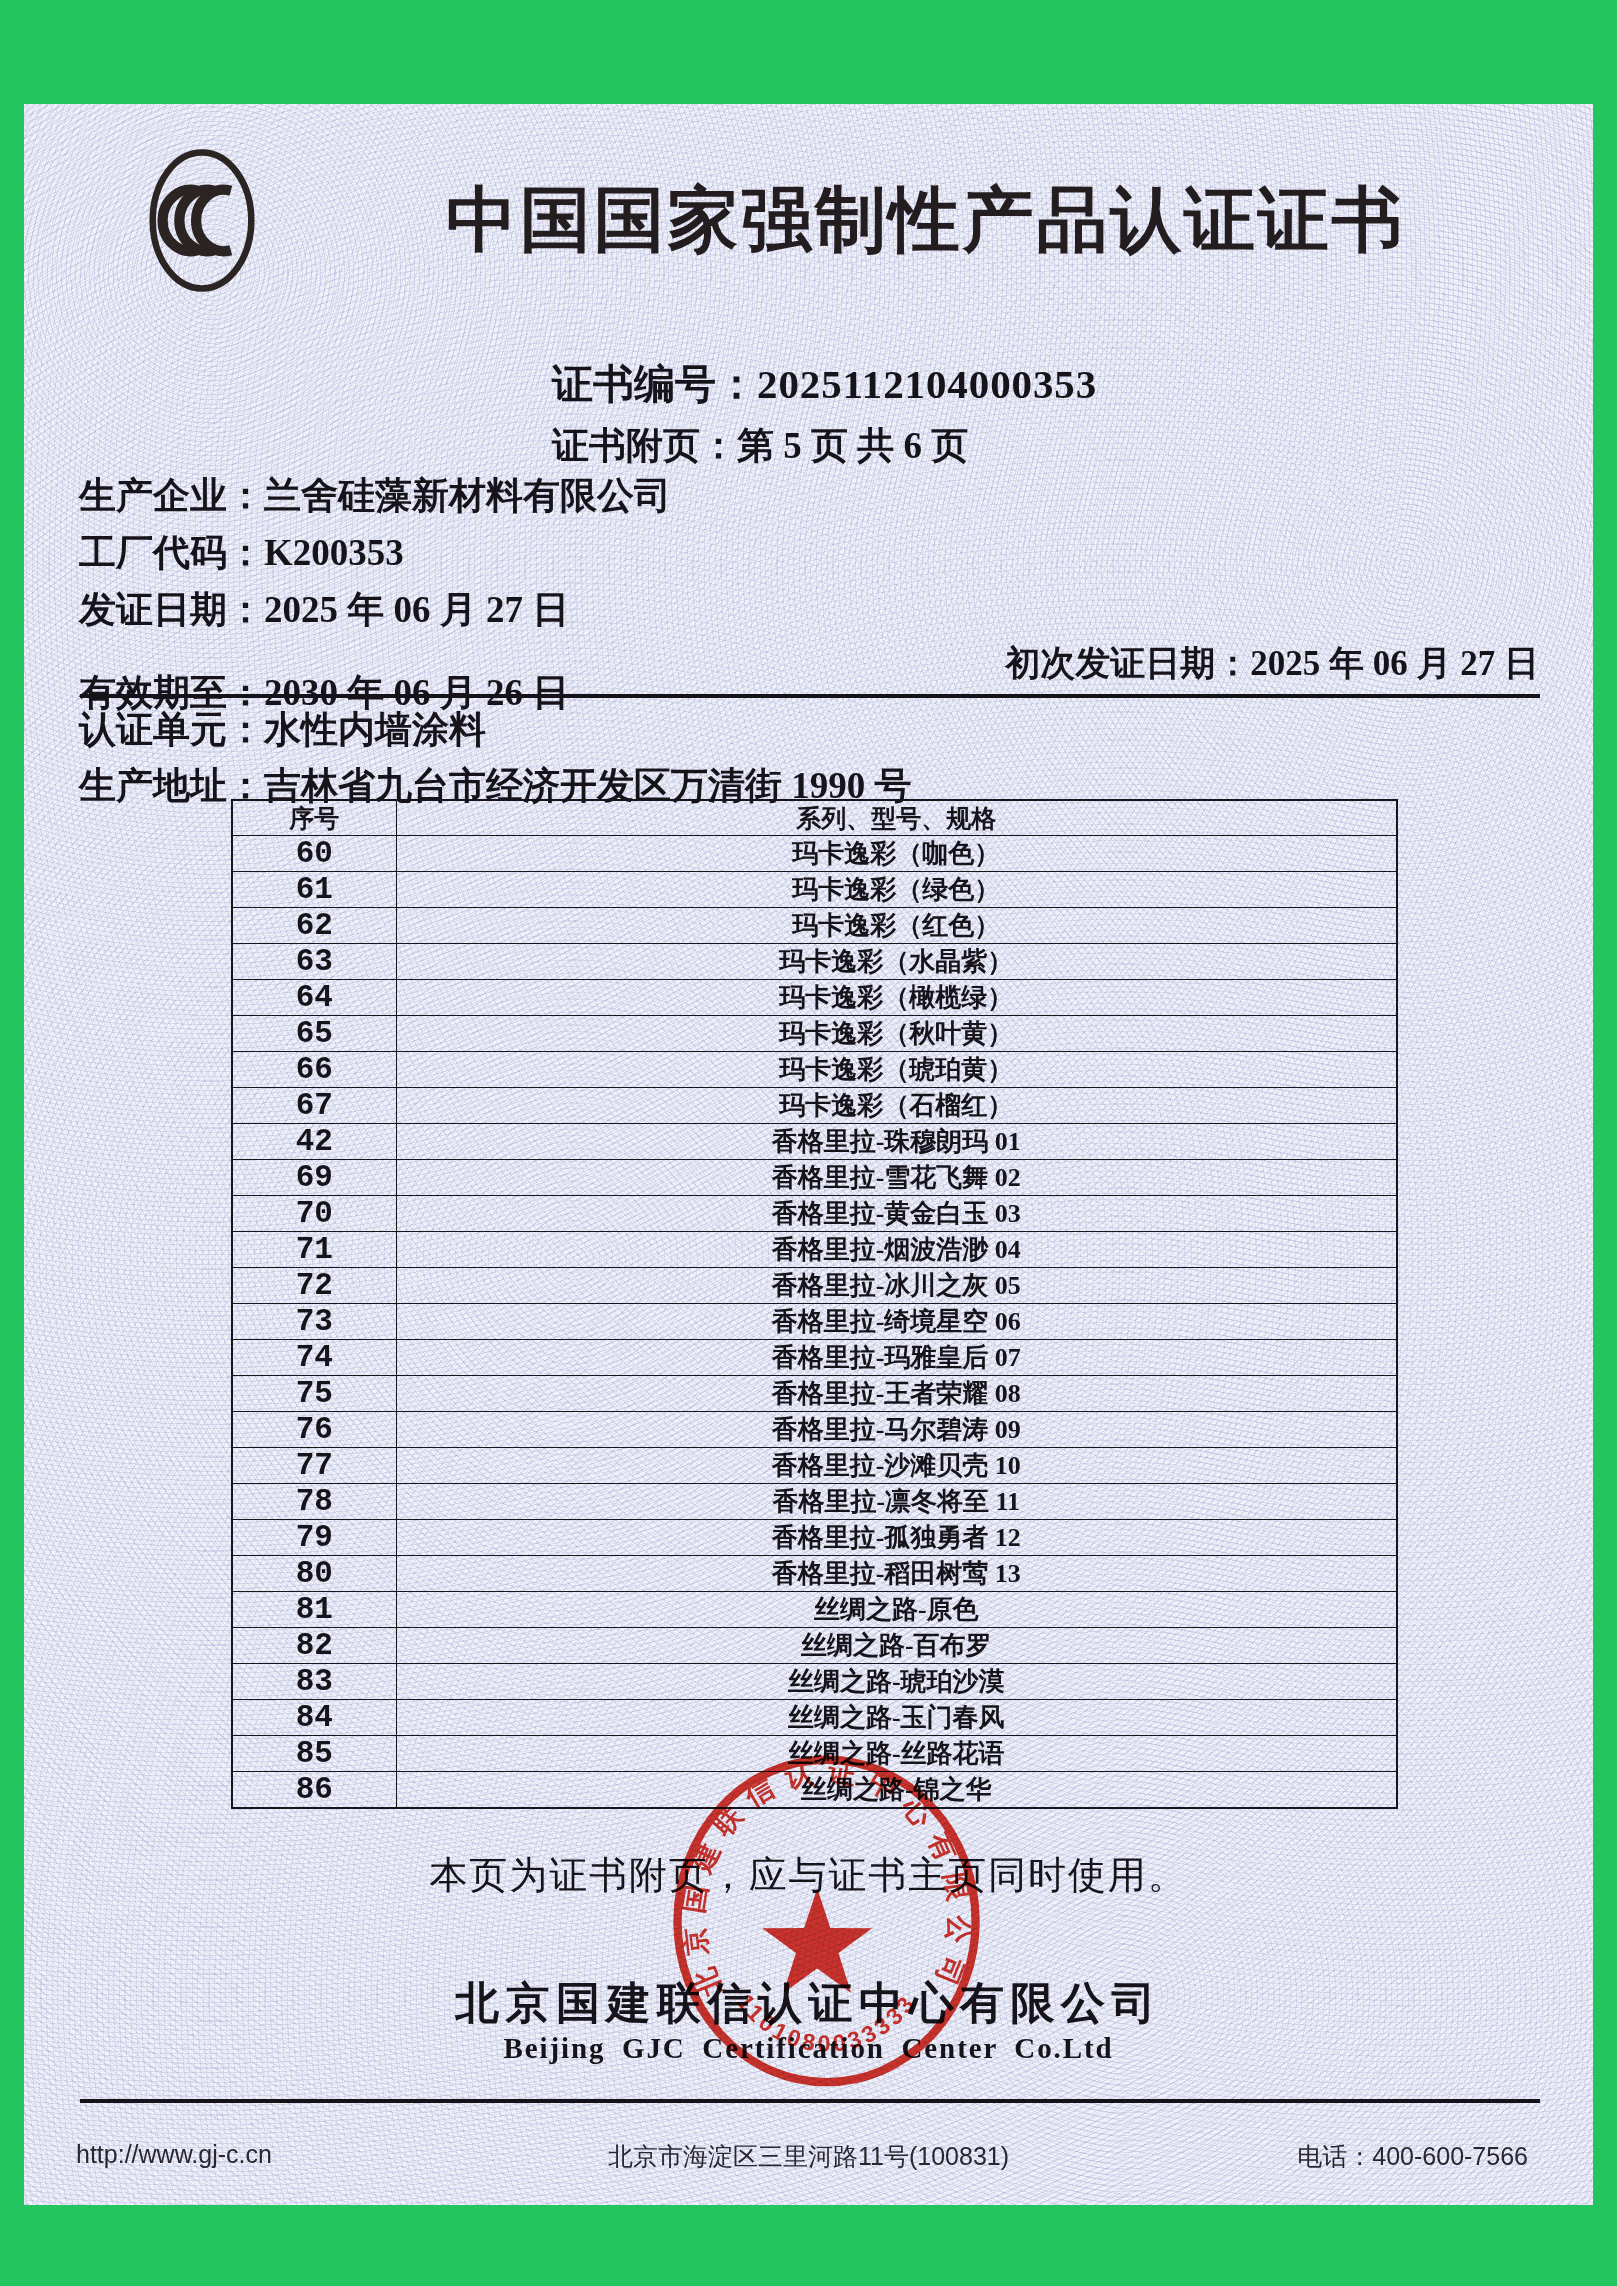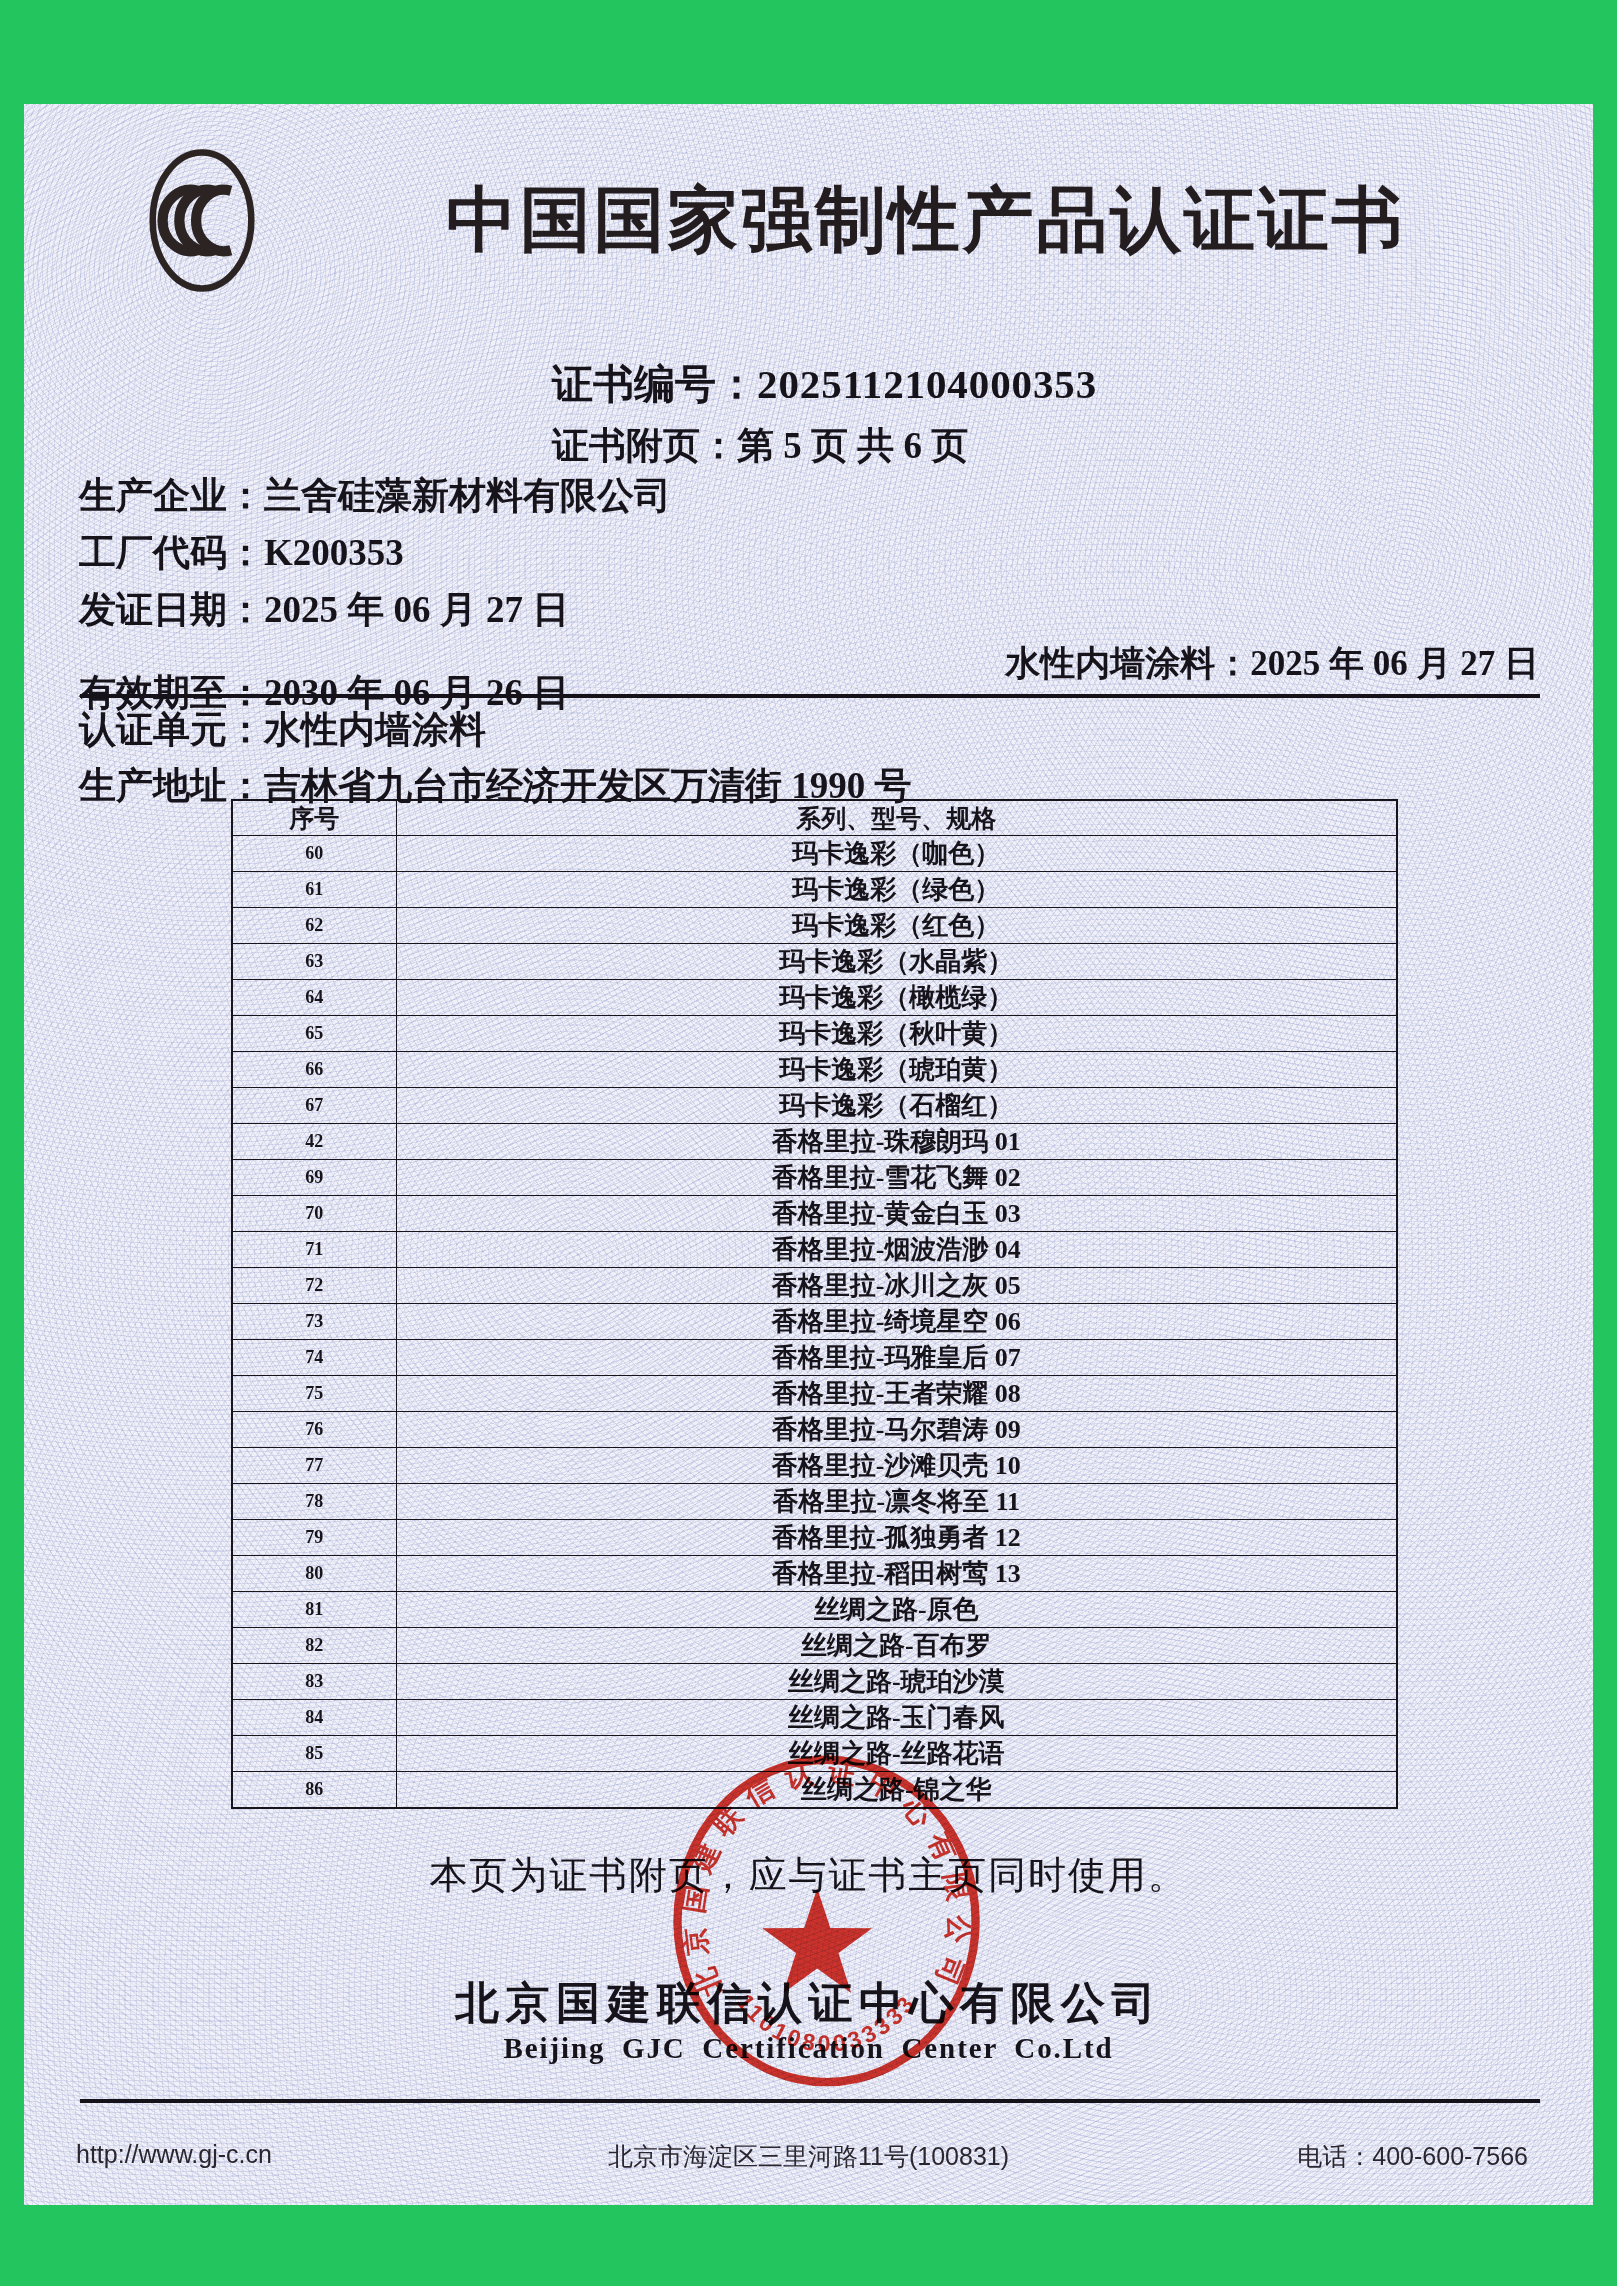--- a/index.html
+++ b/index.html
@@ -24,21 +24,21 @@
   .first-issue{position:absolute;right:78px;top:640px;font-size:35px;font-weight:bold;white-space:nowrap;}
   .rule{position:absolute;left:80px;width:1460px;height:3.7px;background:#15121a;}
   .rule-mid{top:694px;}
   .rule-bottom{top:2099px;}
   .unit{top:705px}.addr{top:761px}
   .model-table{position:absolute;left:231px;top:799px;width:1167px;border-collapse:collapse;
                table-layout:fixed;border:2.8px solid #17141c;padding-left:48px;}
   .model-table th,.model-table td{border:1.9px solid #17141c;padding:0;text-align:center;vertical-align:middle;}
   .model-table th{height:34px;font-size:25px;font-weight:bold;}
   .model-table td{height:33px;font-size:26px;font-weight:bold;}
-  .model-table td:first-child{font-family:Liberation Serif, serif;font-size:18px;}
+  .model-table td:first-child{font-family:Liberation Mono, monospace;font-size:31px;}
   .col-idx{width:164px;}
   .note{position:absolute;left:0;top:1850px;width:1617px;text-align:center;font-size:38px;
         letter-spacing:1.9px;white-space:nowrap;}
   .issuer-cn{position:absolute;left:0;top:1974px;width:1617px;text-align:center;font-size:44px;
              font-weight:bold;letter-spacing:6.5px;white-space:nowrap;}
   .issuer-en{position:absolute;left:0;top:2032px;width:1617px;text-align:center;font-size:29px;
              font-weight:bold;letter-spacing:1.9px;word-spacing:7.5px;white-space:nowrap;}
   .stamp-svg{position:absolute;left:657px;top:1741px;width:340px;height:359px;
              mix-blend-mode:multiply;opacity:.92;}
   .footer{position:absolute;left:0;top:2140px;width:1617px;height:37px;
@@ -75,21 +75,21 @@
   <div class="field f2">
     <span>工厂代码：</span><span>K200353</span>
   </div>
   <div class="field f3">
     <span>发证日期：</span><span>2025 年 06 月 27 日</span>
   </div>
   <div class="field f4">
     <span>有效期至：</span><span>2030 年 06 月 26 日</span>
   </div>
   <div class="first-issue">
-    <span>水性内墙涂料：</span><span>2025 年 06 月 27 日</span>
+    <span>初次发证日期：</span><span>2025 年 06 月 27 日</span>
   </div>
 
   <div class="rule rule-mid"></div>
 
   <div class="field unit">
     <span>认证单元：</span><span>水性内墙涂料</span>
   </div>
   <div class="field addr">
     <span>生产地址：</span><span>吉林省九台市经济开发区万清街 1990 号</span>
   </div>

